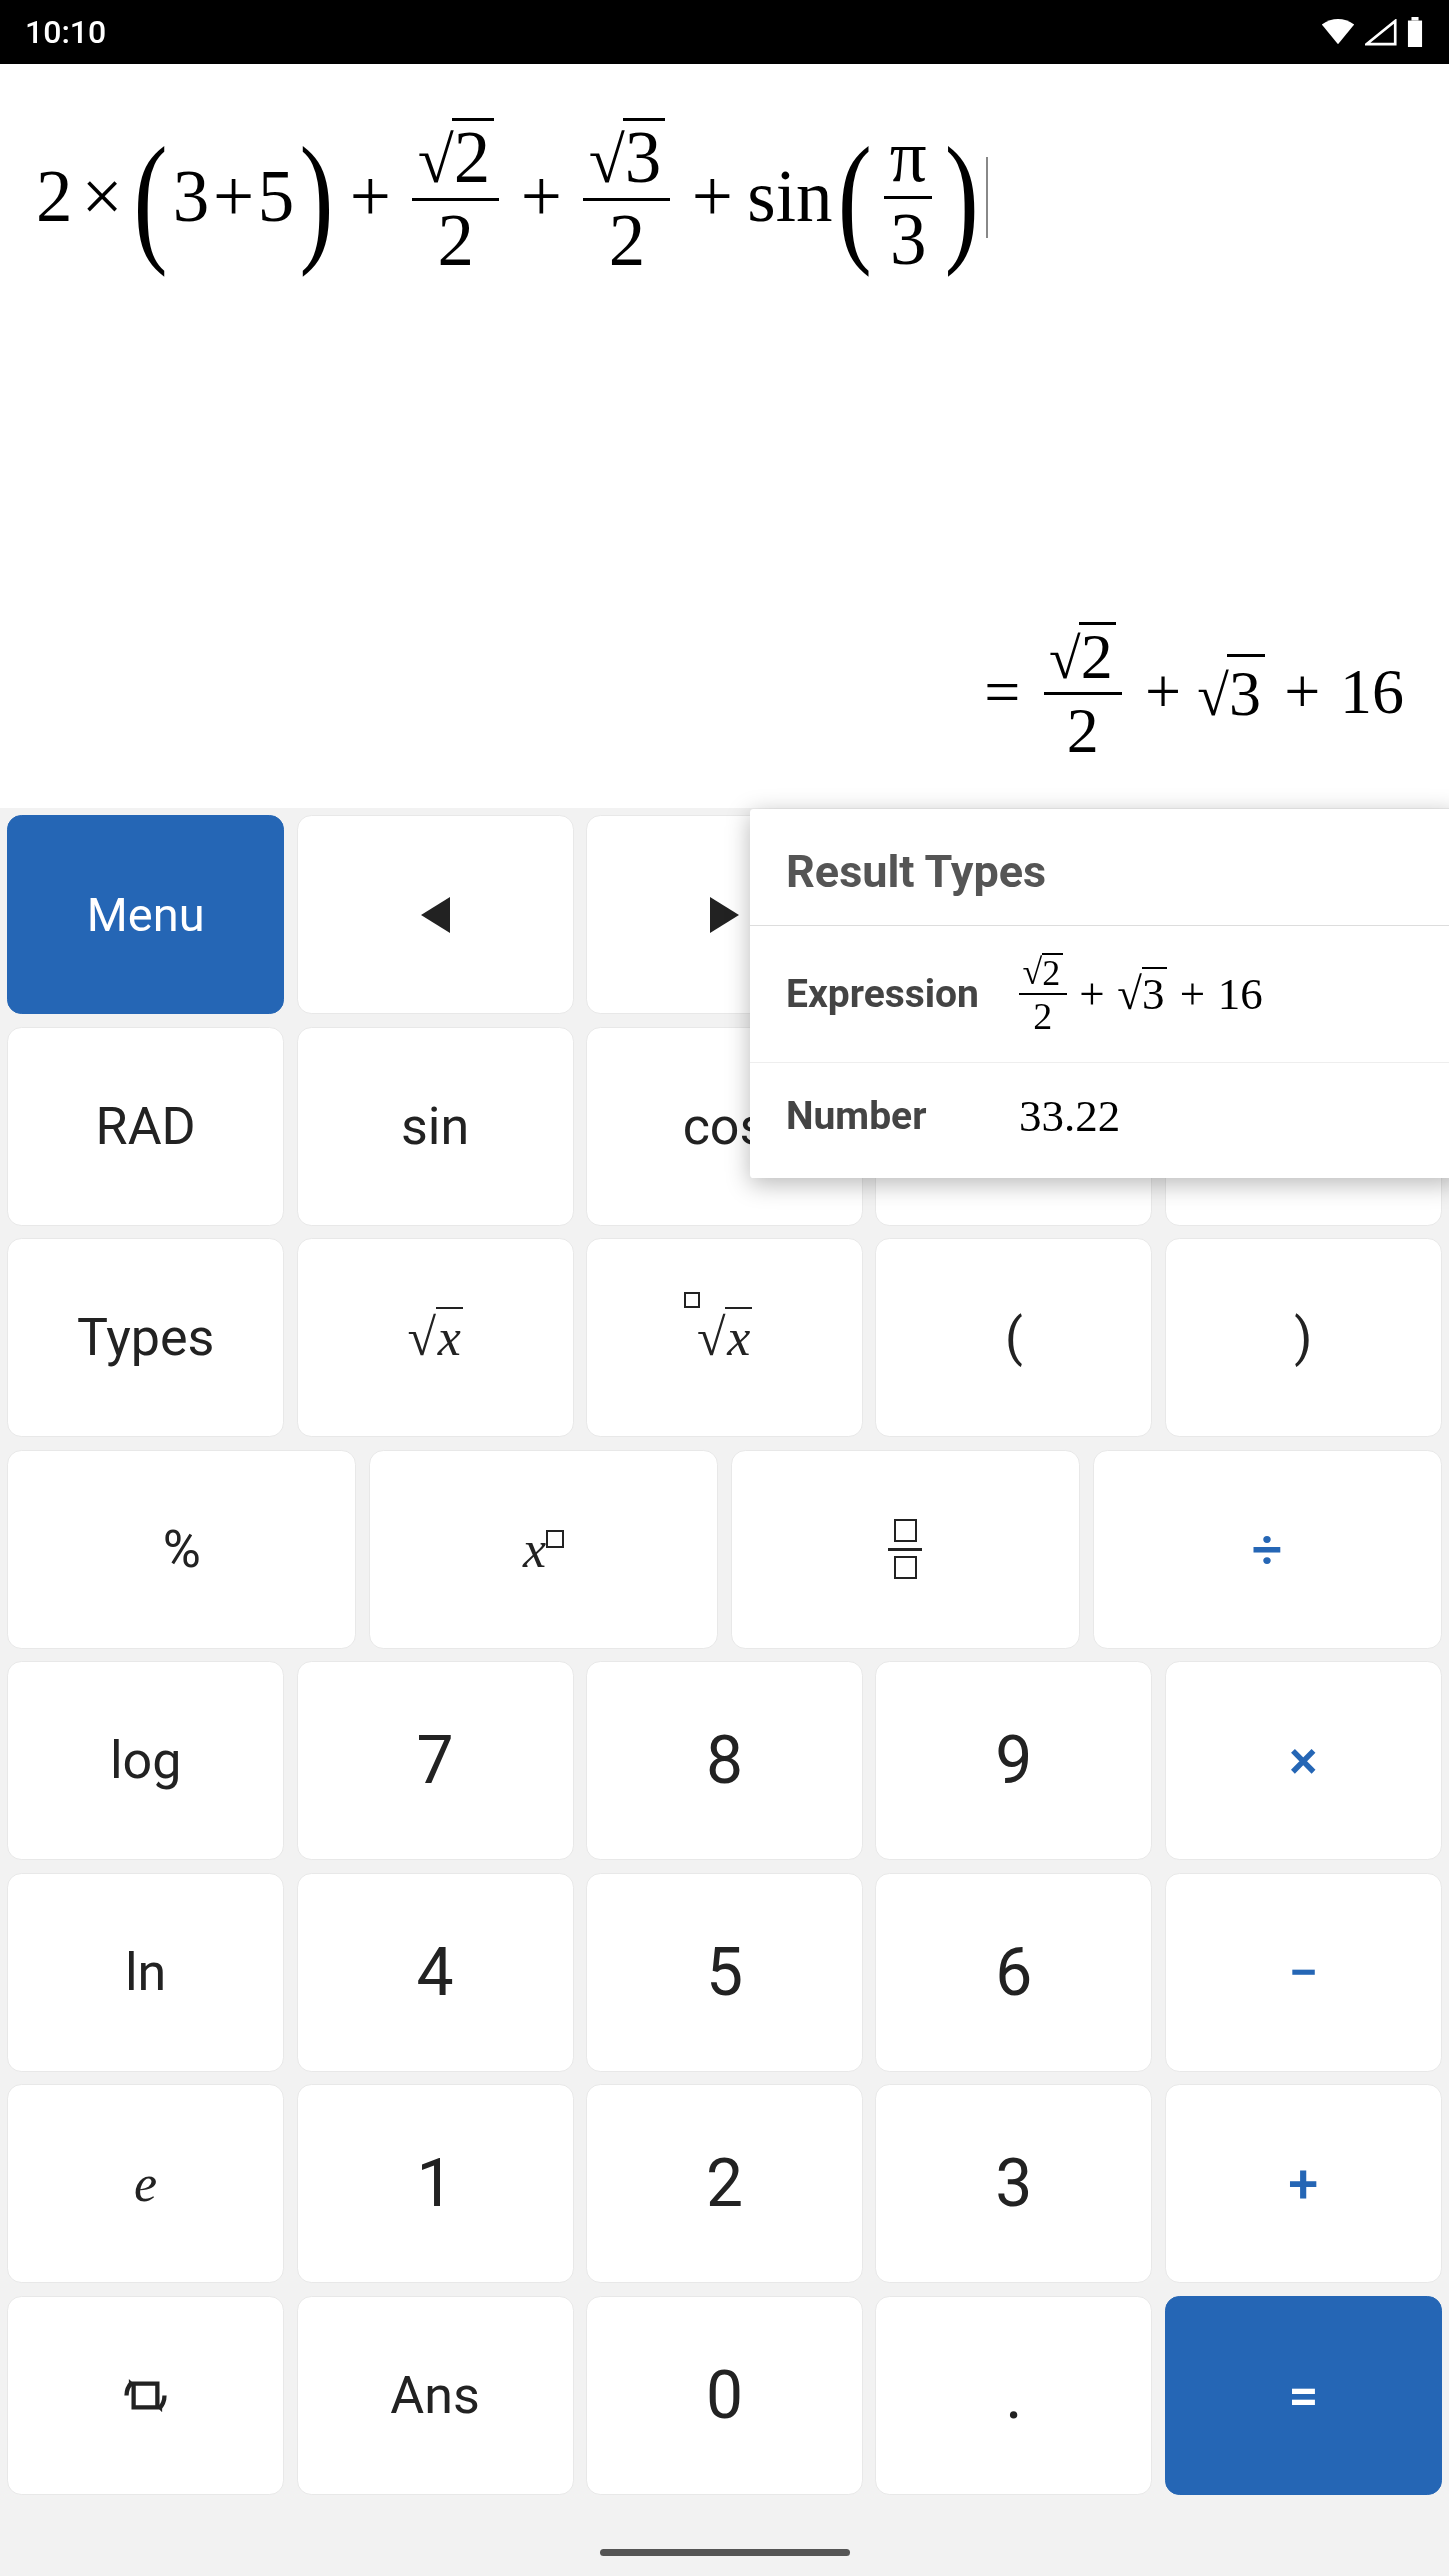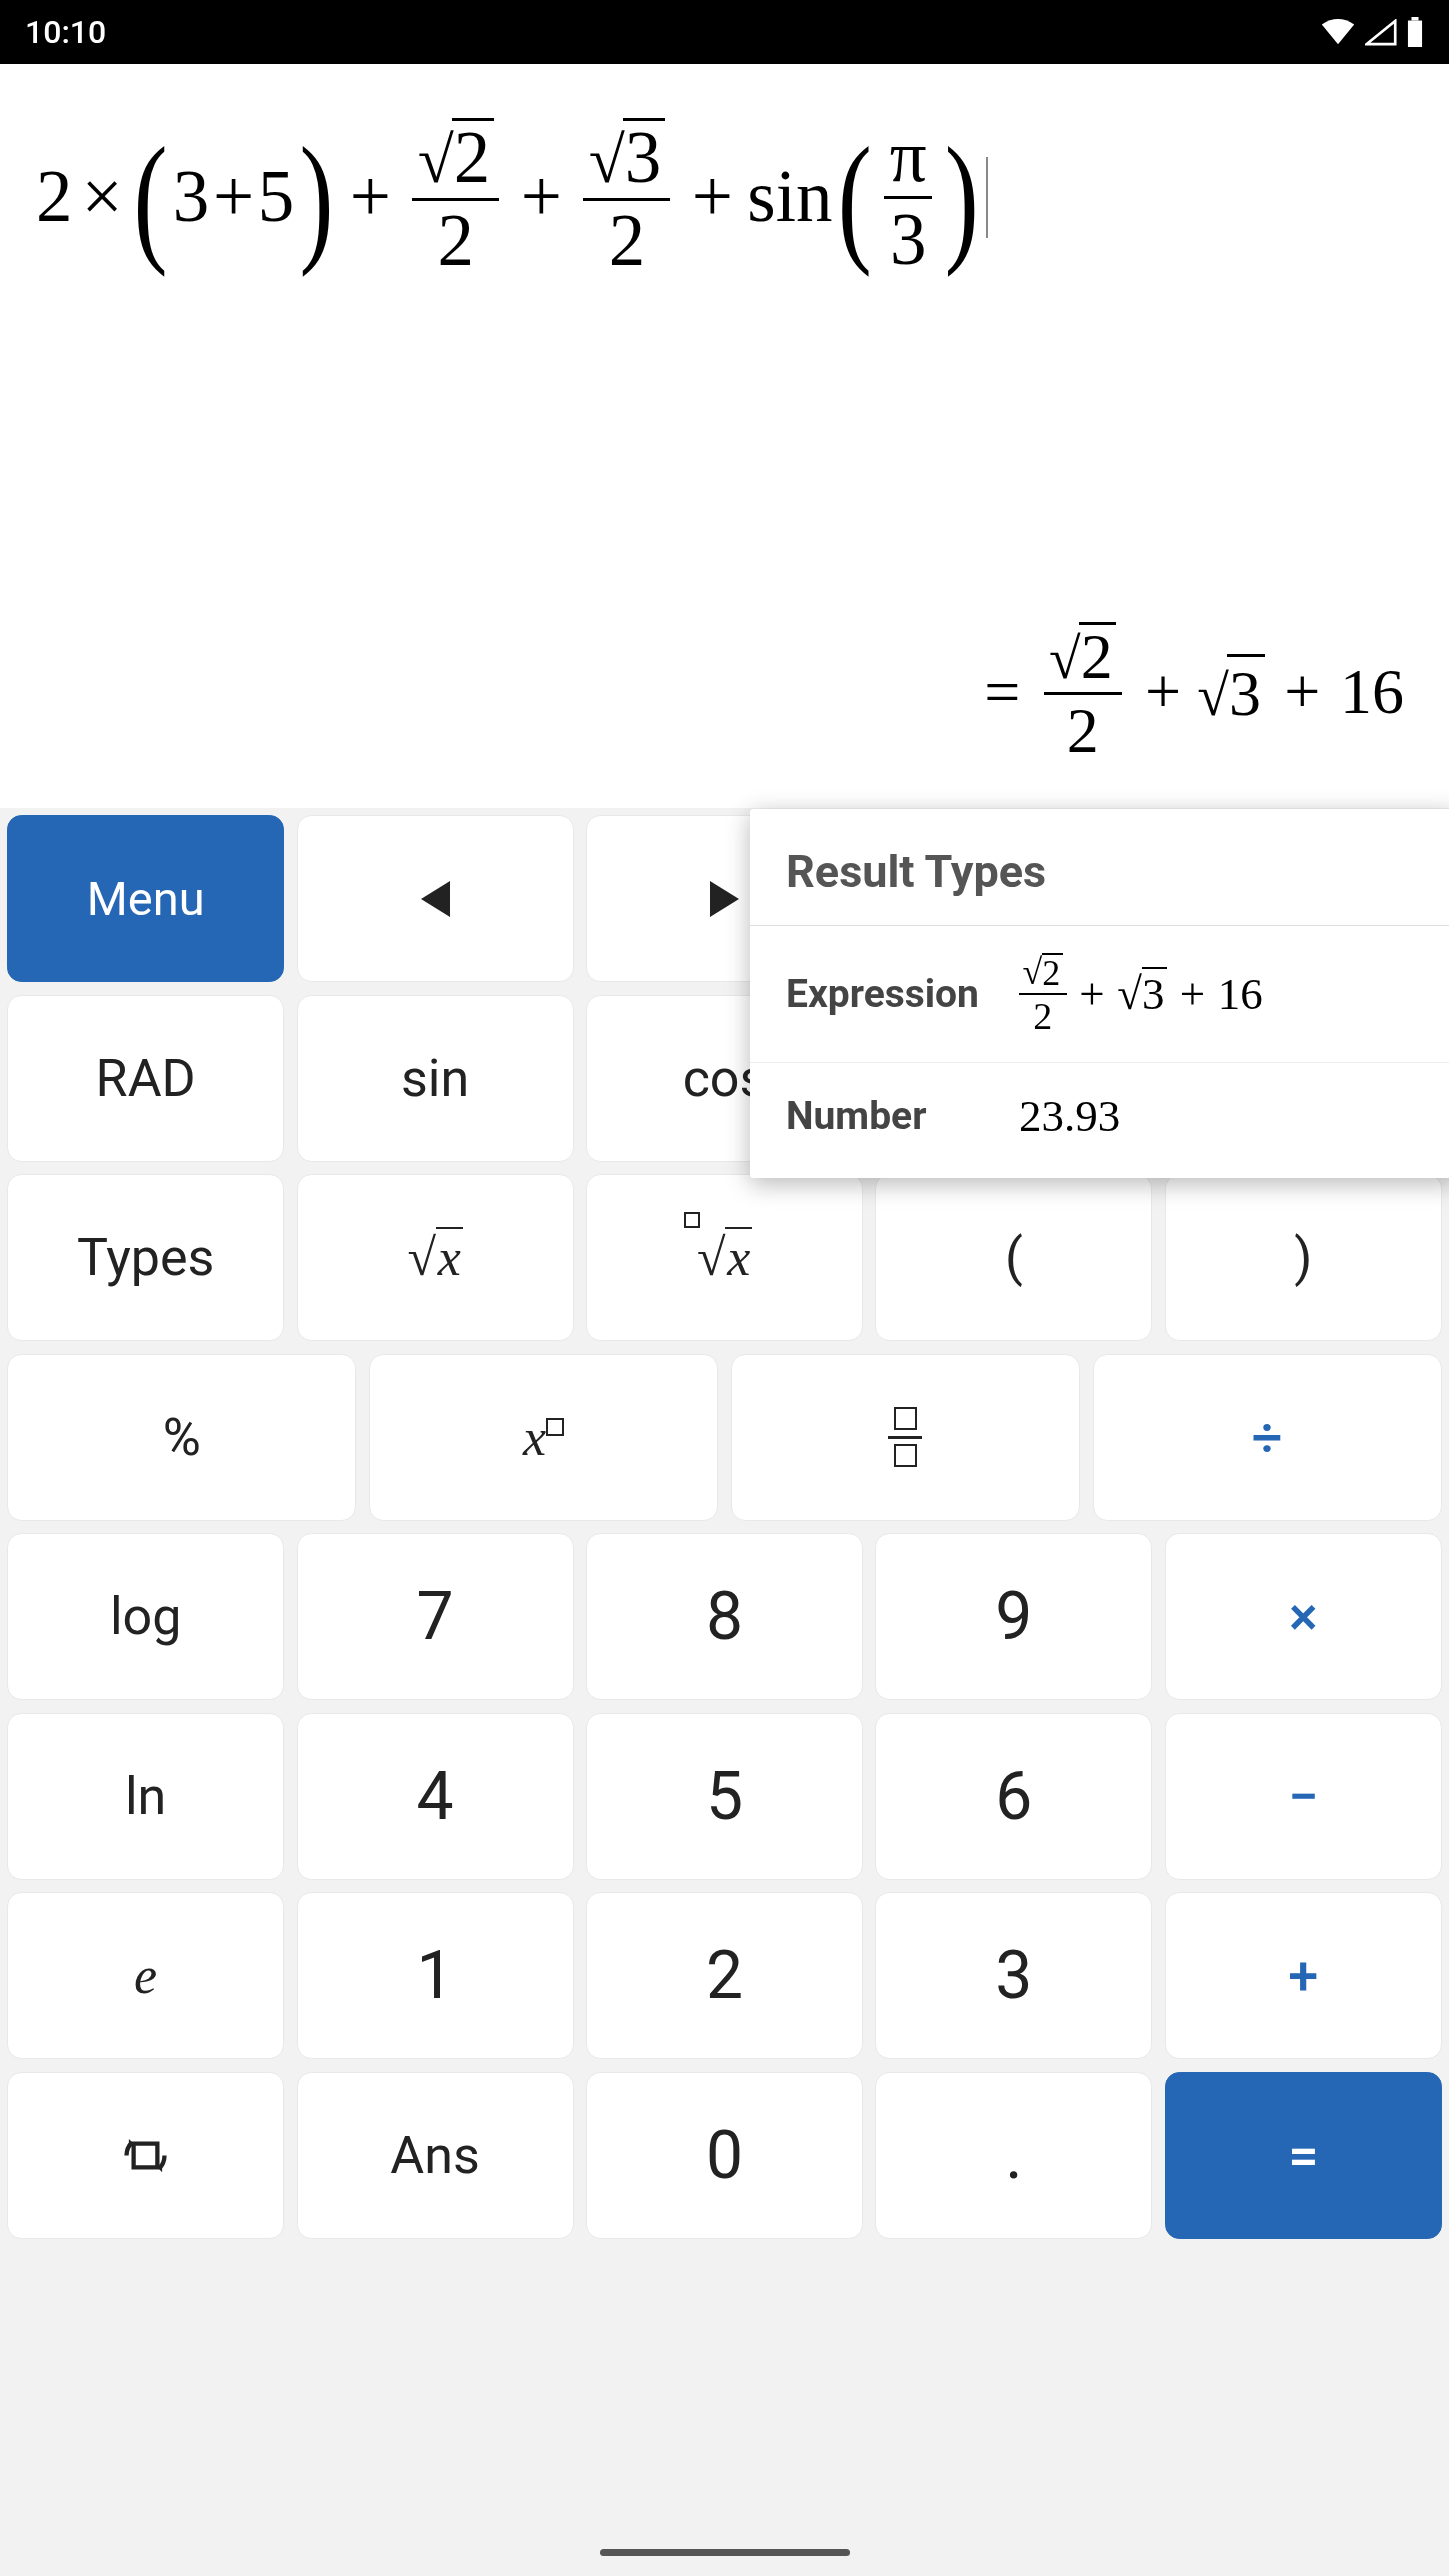--- a/index.html
+++ b/index.html
@@ -13,21 +13,21 @@
     .frac { display:inline-flex; flex-direction:column; align-items:center; vertical-align:middle; line-height:1; margin:0 7.2px;}
     .frac .num { border-bottom: 3.1px solid #000; padding:0 5.4px 3.6px 5.4px; display:flex; align-items:center;}
     .frac .den { padding-top:3.6px; }
     .sqrt { display:inline-flex; align-items:baseline; }
     .sqrt-sign { font-size:0.9em; margin-right:-1.8px;}
     .sqrt-body { border-top:3.1px solid #000; padding:0 3.6px 0 1.8px; }
     .paren-lg { font-size:1.4em; line-height:0.8; display:inline-block; transform:scaleY(1.4); margin:0 1.8px;}
     .cursor { display:inline-block; width:1.8px; height:81px; background:#888; vertical-align:middle; margin-left:1.8px;}
     .keypad { padding:7.2px; display:flex; flex-direction:column; gap:12.5px; }
     .key-row { display:flex; gap:12.5px; }
-    .key { flex:1; height:167px; background:#fff; border:1.8px solid #e8e8e8; border-radius:14.3px; font-size:52px; color:#222; display:flex; align-items:center; justify-content:center; cursor:pointer; font-family: -apple-system, Roboto, Arial, sans-serif;}
+    .key { flex:1; height:199px; background:#fff; border:1.8px solid #e8e8e8; border-radius:14.3px; font-size:52px; color:#222; display:flex; align-items:center; justify-content:center; cursor:pointer; font-family: -apple-system, Roboto, Arial, sans-serif;}
     .key.menu { background:#2566b5; color:#fff; border-color:#2566b5; font-size:47px;}
     .key.equals { background:#2566b5; color:#fff; border-color:#2566b5; font-size:54px; font-weight:500;}
     .key.op { color:#2566b5; font-size:54px; font-weight:500;}
     .key.num { font-size:66px; }
     .key .tri { width:0; height:0; }
     .key .tri.left { border-top:18px solid transparent; border-bottom:18px solid transparent; border-right:29px solid #222;}
     .key .tri.right { border-top:18px solid transparent; border-bottom:18px solid transparent; border-left:29px solid #222;}
     .key .serif { font-family:'Times New Roman', serif; font-style:italic;}
     .key .sup { font-size:0.55em; vertical-align:super;}
     .key .box { display:inline-block; width:23px; height:23px; border:2.2px solid #222;}
@@ -222,18 +222,18 @@
           <span class="d">2</span>
         </span>
       <span style="margin:0 7.2px">+</span>
       <span><span>√</span><span class="ssqrt-body">3</span></span>
       <span style="margin:0 7.2px">+</span>
       <span>16</span>
     </div>
   </div>
   <div class="popup-row">
     <div class="popup-label">Number</div>
-    <div class="popup-value">23.93</div>
+    <div class="popup-value">33.22</div>
   </div>
 </div>
 
 <div class="nav-handle"></div>
 
 
 </body></html>

